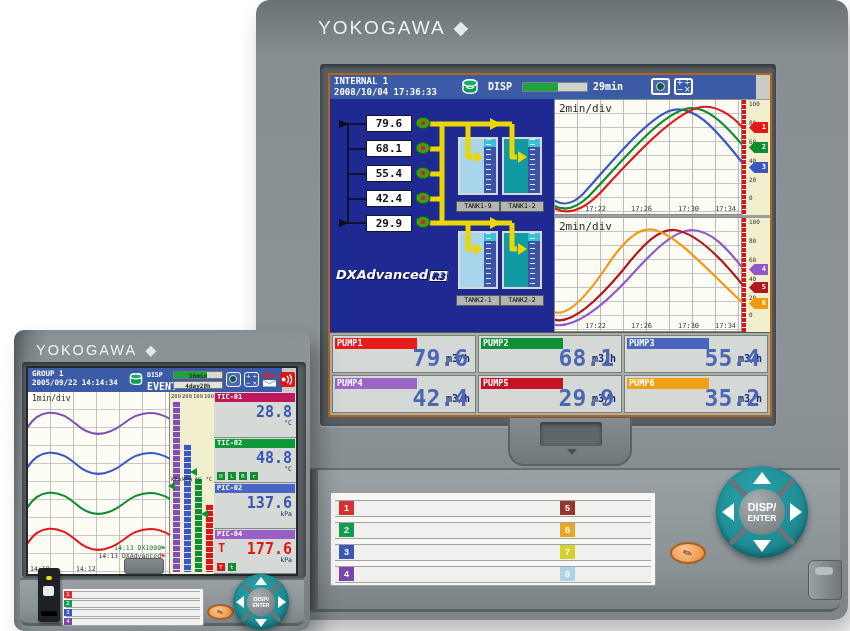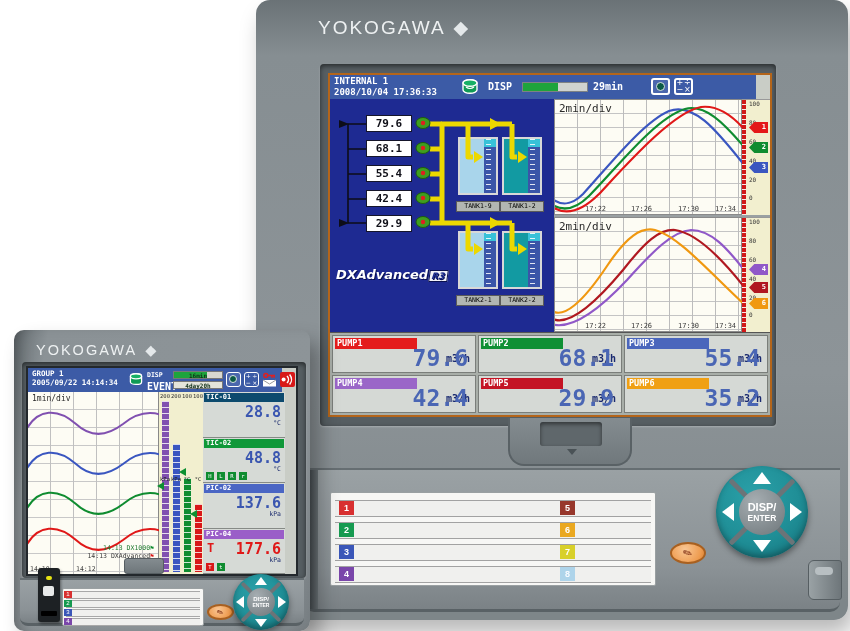--- a/index.html
+++ b/index.html
@@ -119,38 +119,38 @@
   .latch2::after{content:"";position:absolute;left:6px;top:6px;width:18px;height:8px;border-radius:4px;background:#b8bfc2}
 
   
   .dev-sm{position:absolute;left:14px;top:330px;width:296px;height:301px;border-radius:10px;
     background:linear-gradient(100deg,#676f73 0,#8b9296 10%,#8d9498 88%,#767d81);
     box-shadow:10px 12px 20px rgba(0,0,0,.3), inset 12px 0 16px -10px rgba(0,0,0,.35);z-index:5}
   .scr-sm{left:12px;top:36px;width:272px;height:210px;border:2px solid #23282c}
   .hd-sm .grp{font-size:7.5px;line-height:9px}
   .sbar2{position:absolute;width:50px;height:8px;border:1px solid #777;font-size:6px;line-height:7px;
          text-align:center;color:#103018;font-weight:bold}
-  .schart{position:relative;width:131px;height:182px;background-color:#fdfcf4;border-right:1px solid #888;flex:none;
+  .schart{position:relative;width:142px;height:182px;background-color:#fdfcf4;border-right:1px solid #888;flex:none;
     background-image:repeating-linear-gradient(to right,transparent 0 22px,#c0c0c0 22px 23px),
                      repeating-linear-gradient(to bottom,transparent 0 17px,#c8c8c8 17px 18px)}
   .sann{position:absolute;right:4px;bottom:14px;text-align:right;font-size:6.5px;line-height:8px;z-index:3;white-space:nowrap}
   .flagg{color:#0f8c30}.flagr{color:#d81818}
   .anng{color:#1f7a30}.annk{color:#3a3a3a}
   .sgauge{position:relative;width:44px;height:182px;background:#f2efcf;flex:none;font-size:5.5px;color:#333}
   .ghead{position:absolute;top:1px;width:11px;text-align:center}
   .gbar{position:absolute;width:7px;
         background-image:repeating-linear-gradient(to bottom,rgba(255,255,255,.8) 0 1px,transparent 1px 6px)}
   .gunit{position:absolute;top:84px;width:11px;text-align:center;color:#222;z-index:2}
   .gptr{position:absolute;width:0;height:0;border-top:4px solid transparent;border-bottom:4px solid transparent;
         border-right:7px solid #0c9030;z-index:3}
   .sdig{position:relative;width:82px;height:182px;display:flex;flex-direction:column;flex:none;background:#c9cdc9}
   .scell{position:relative;flex:1;background:#d6dad6;border-bottom:1px solid #868a86}
   .sname{position:absolute;left:1px;top:1px;right:1px;height:9px;color:#fff;font-size:7px;font-weight:bold;
          line-height:9px;padding-left:2px}
-  .cn0{background:#0c4a6e}.cn1{background:#0f9838}.cn2{background:#4a66c4}.cn3{background:#9a5ec8}
+  .cn0{background:#be185d}.cn1{background:#0f9838}.cn2{background:#4a66c4}.cn3{background:#9a5ec8}
   .sval{position:absolute;right:4px;top:11px;font-size:15px;font-weight:bold;color:#3a56b0}
   .sval.alarm{color:#e01818}
   .sunit{position:absolute;right:4px;top:27px;font-size:6.5px;color:#203070}
   .salarm{position:absolute;left:4px;top:12px;font-size:12px;font-weight:bold;color:#e01818}
   .ind{position:absolute;width:8px;height:8px;background:#0f8c30;color:#fff;font-size:5.5px;line-height:8px;
        text-align:center;bottom:2px}
   .ind.red{background:#d81818}
   .door-sm{left:6px;top:248px;width:284px;height:48px;border-radius:0 0 8px 8px}
   .card-sm{left:42px;top:8px;width:142px;height:38px}
   .srow{position:absolute;left:3px;right:3px;height:8px;background:#f0f0ee;border-top:1px solid #a8a8a8;border-bottom:1px solid #a8a8a8}

